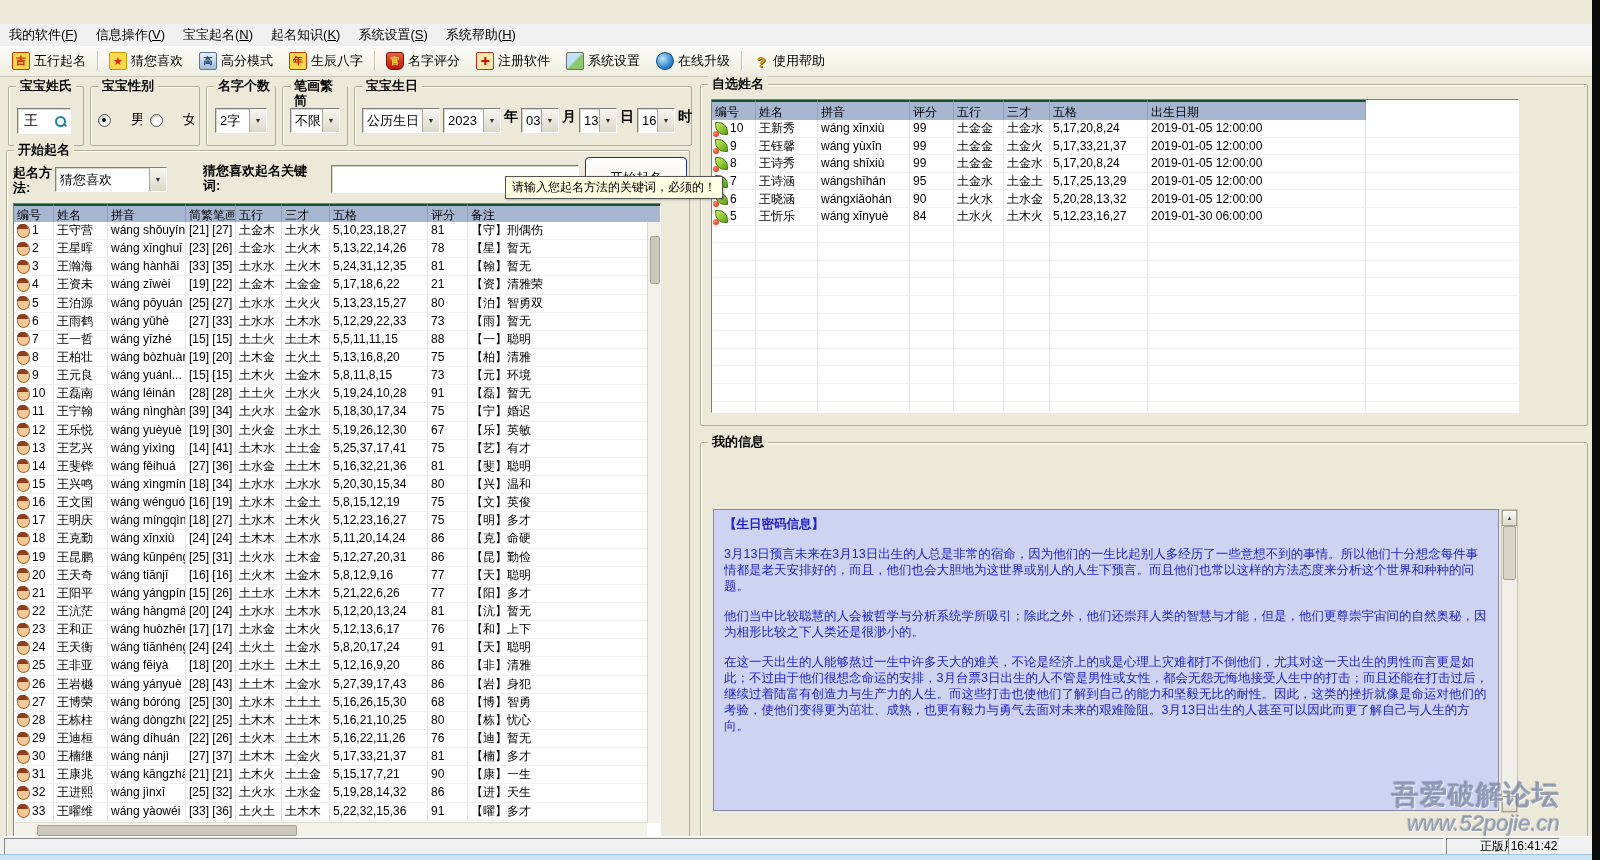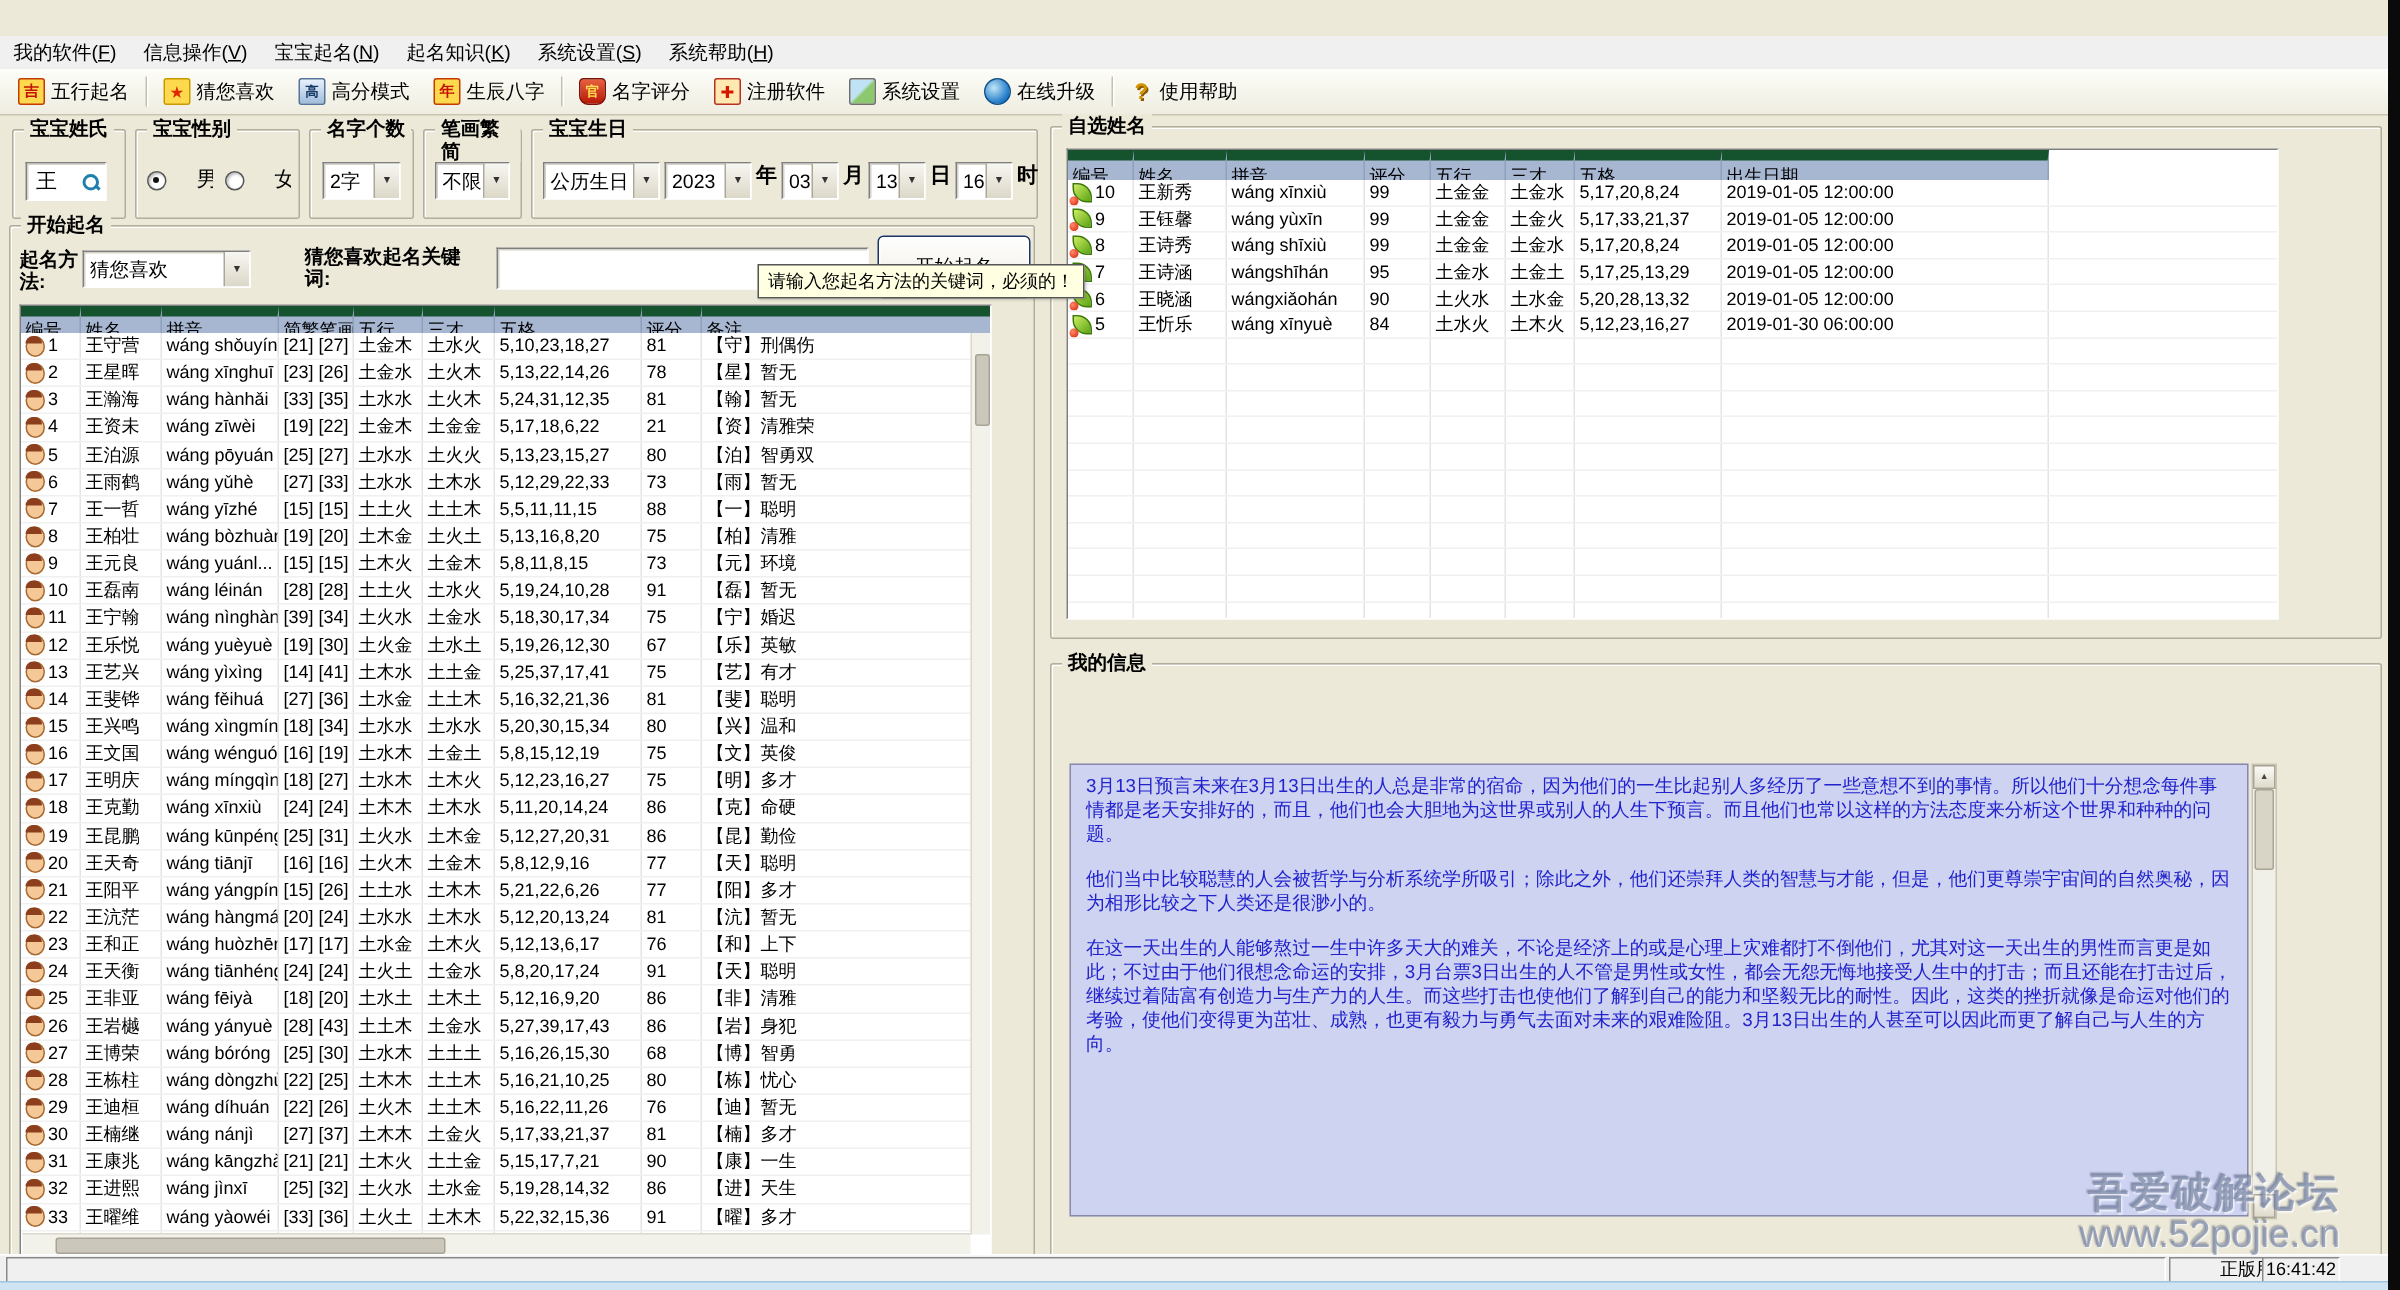--- a/index.html
+++ b/index.html
@@ -69,21 +69,21 @@
   
   .wrap-label{font-size:13px;font-weight:bold;line-height:15px;overflow:hidden;}
   .start-btn{position:absolute;display:flex;align-items:center;justify-content:center;font-size:13px;
              background:linear-gradient(#ffffff,#eceadf);border:1px solid #1c3468;border-radius:4px;
              box-shadow:inset 0 0 0 1px #fff;}
   .tooltip{position:absolute;background:#ffffe1;border:1px solid #555;padding:2px 6px;font-size:12px;
            white-space:nowrap;z-index:40;box-shadow:1px 1px 2px rgba(0,0,0,.25);}
   
   .datatable{position:absolute;background:#fff;border:1px solid;border-color:#7f7f7f #fff #fff #7f7f7f;overflow:hidden;}
   .t-head{display:flex;background:#a7b7d1;height:18px;line-height:18px;font-size:12px;}
-  .t-head .th{border-right:1px solid #8fa0bc;border-top:7px solid #14532d;padding-left:3px;
+  .t-head .th{border-right:1px solid #8fa0bc;border-top:2px solid #14532d;padding-left:3px;
               white-space:nowrap;overflow:hidden;flex:none;box-sizing:border-box;}
   .t-head .th.filler{background:#fff;border-right:none;border-top:none;}
   .t-row{display:flex;height:17.15px;line-height:17px;font-size:12px;border-bottom:1px solid #f0f0f0;}
   .t-row .td{border-right:1px solid #e4e4e4;padding-left:3px;white-space:nowrap;overflow:hidden;
              flex:none;box-sizing:border-box;display:flex;align-items:center;gap:2px;}
   
   .c0{width:40px;} .c1{width:54px;} .c2{width:78px;} .c3{width:50px;} .c4{width:46px;}
   .c5{width:48px;} .c6{width:98px;} .c7{width:40px;} .c8{flex:1 1 auto !important;border-right:none !important;}
   
   .r0{width:44px;} .r1{width:62px;} .r2{width:92px;} .r3{width:44px;} .r4{width:50px;}
@@ -113,21 +113,21 @@
   .info-area p{margin:0 0 14px 0;font-size:12.5px;line-height:16px;color:#2222cc;}
   .info-area p.info-heading{font-weight:bold;}
   
   .statusbar{position:absolute;left:0;top:836px;width:1592px;height:18px;background:#f0f0f0;border-top:1px solid #fff;}
   .status-cell{position:absolute;top:1px;height:15px;line-height:15px;font-size:12px;text-align:center;
                background:#f0f0f0;border:1px solid;border-color:#8a8a8a #fff #fff #8a8a8a;}
   .watermark{position:absolute;left:1330px;top:781px;width:230px;text-align:right;z-index:60;
              color:rgba(122,136,168,0.72);pointer-events:none;
              text-shadow:1px 1px 1px rgba(255,255,255,.65),-1px -1px 1px rgba(66,76,102,.4);}
   .wm1{font-size:27px;font-weight:bold;letter-spacing:1px;line-height:29px;}
-  .wm2{font-size:25px;line-height:27px;}
+  .wm2{font-size:22px;line-height:27px;font-style:italic;}
   .edge-strip{position:absolute;left:1592px;top:0;width:8px;height:860px;background:#0a0a0a;}
   .bottom-strip{position:absolute;left:0;top:854px;width:1592px;height:6px;background:#cfe4f2;border-top:1px solid #9fc4de;}
 </style>
 </head>
 <body>
 
 <div id="screen">
 
 
   <div id="menubar">
@@ -866,20 +866,21 @@
             <span class="td r7"></span>
             <span class="td r8"></span>
           </div>
         </div>
     </div>
   </div>
 
   <div class="group" style="left:700px;top:442px;width:886px;height:394px;">
     <span class="glabel">我的信息</span>
     <div class="info-area" style="left:12px;top:66px;width:786px;height:302px;" id="info-area">
+        <p class="info-heading">【生日密码信息】</p>
         <p>3月13日预言未来在3月13日出生的人总是非常的宿命，因为他们的一生比起别人多经历了一些意想不到的事情。所以他们十分想念每件事情都是老天安排好的，而且，他们也会大胆地为这世界或别人的人生下预言。而且他们也常以这样的方法态度来分析这个世界和种种的问题。</p>
         <p>他们当中比较聪慧的人会被哲学与分析系统学所吸引；除此之外，他们还崇拜人类的智慧与才能，但是，他们更尊崇宇宙间的自然奥秘，因为相形比较之下人类还是很渺小的。</p>
         <p>在这一天出生的人能够熬过一生中许多天大的难关，不论是经济上的或是心理上灾难都打不倒他们，尤其对这一天出生的男性而言更是如此；不过由于他们很想念命运的安排，3月台票3日出生的人不管是男性或女性，都会无怨无悔地接受人生中的打击；而且还能在打击过后，继续过着陆富有创造力与生产力的人生。而这些打击也使他们了解到自己的能力和坚毅无比的耐性。因此，这类的挫折就像是命运对他们的考验，使他们变得更为茁壮、成熟，也更有毅力与勇气去面对未来的艰难险阻。3月13日出生的人甚至可以因此而更了解自己与人生的方向。</p>
       </div>
     <div class="scrollbar-col" style="left:800px;top:66px;height:302px;">
       <span class="sb-arrow up"></span>
       <span class="sb-drag"></span>
       <span class="sb-arrow down"></span>
     </div>
   </div>

